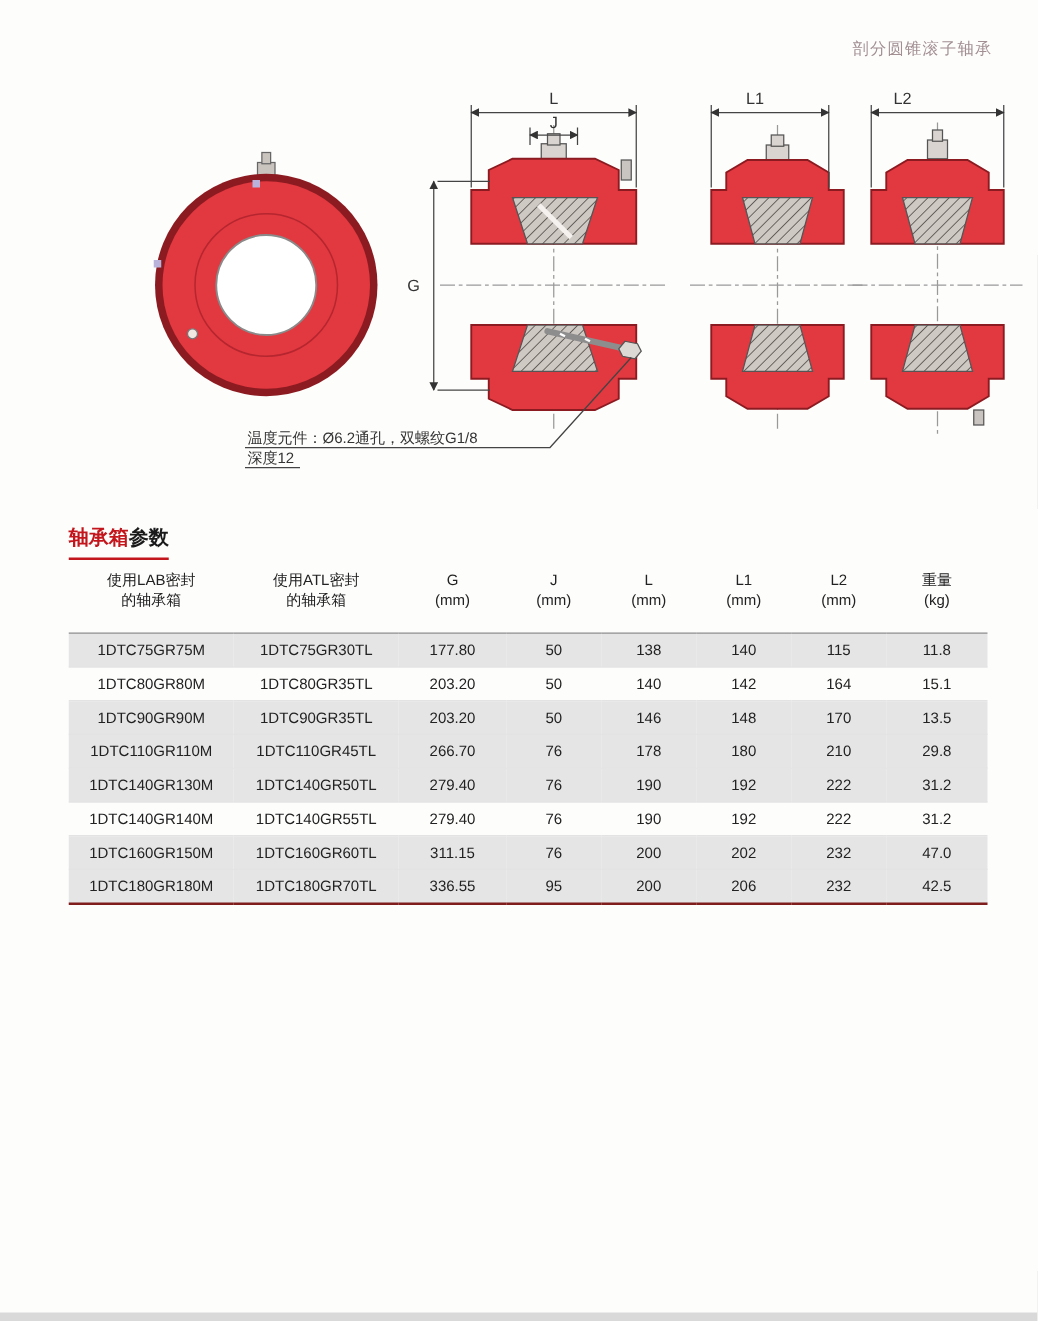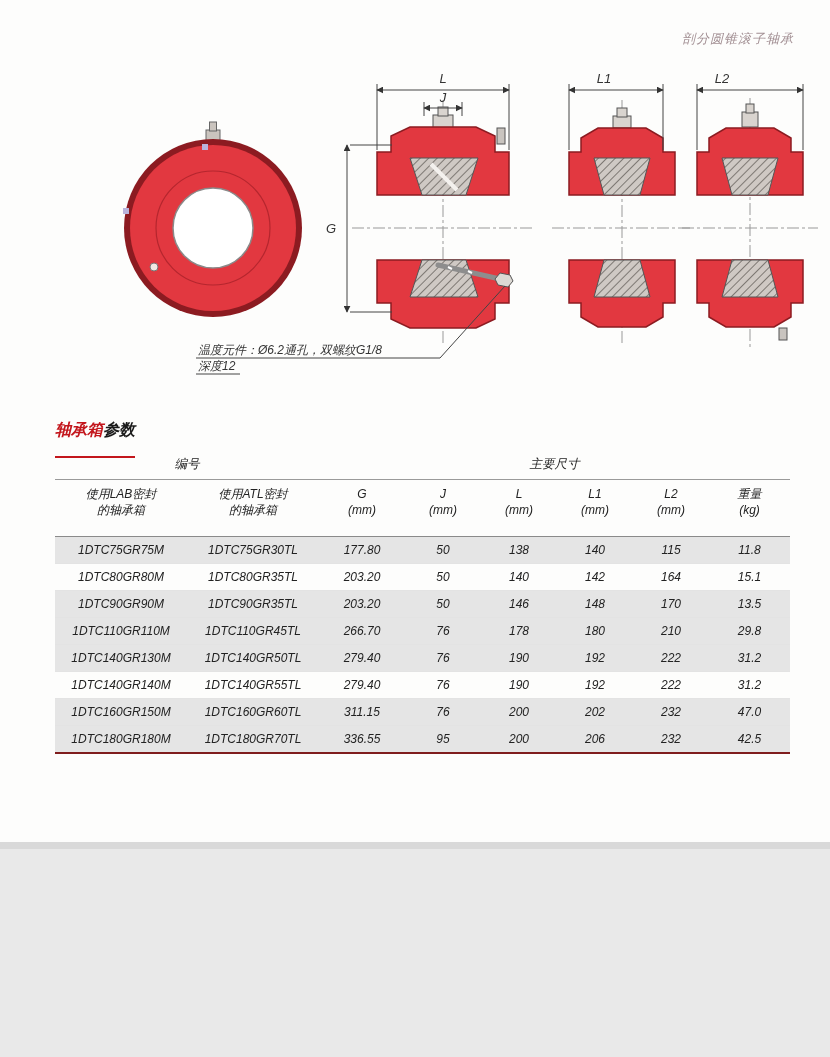--- a/index.html
+++ b/index.html
@@ -1,39 +1,38 @@
 <!DOCTYPE html>
 <html><head>
 <meta charset="utf-8">
 <style>
   * { box-sizing: border-box; margin: 0; padding: 0; }
   html,body { background: #e9e9e9; }
   body { font-family: "Liberation Sans", "DejaVu Sans", sans-serif; }
   .page {
     position: relative;
-    width: 830px; height: 849px;
+    width: 830px; height: 1057px;
     margin: 0 auto;
     background: #fdfdfc;
     overflow: hidden;
-    font-style: italic;
   }
   .page-header {
     position: absolute; top: 30px; right: 36px;
     color: #a28f93; font-size: 13px; letter-spacing: 1px;
   }
   .drawing-area { position: absolute; top: 60px; left: 0; width: 830px; height: 350px; }
   svg text { font-family: "Liberation Sans", "DejaVu Sans", sans-serif; }
   .dim-label { font-size: 13px; fill: #333; }
   .callout-text { font-size: 12px; fill: #333; }
 
   .section-title {
     position: absolute; top: 420px; left: 55px;
     font-size: 16px; font-weight: bold;
     border-bottom: 2px solid #c3161c;
-    padding-bottom: 15px;
+    padding-bottom: 5px;
   }
   .t-red { color: #c3161c; }
   .t-black { color: #1a1a1a; }
 
   table.params-table {
     position: absolute; top: 450px; left: 55px;
     width: 735px;
     border-collapse: collapse;
     font-size: 12px; color: #222;
   }
@@ -188,24 +187,20 @@
       <col style="width:132px">
         <col style="width:132px">
       <col style="width:86px">
         <col style="width:76px">
         <col style="width:76px">
       <col style="width:76px">
         <col style="width:76px">
         <col style="width:81px">
     </colgroup>
     <thead>
-      <tr>
-        <th colspan="2" class="group-th">编号</th>
-        <th colspan="6" class="group-th">主要尺寸</th>
-      </tr>
       <tr class="cols-row">
         <th>
           <div>使用LAB密封</div>
           <div>的轴承箱</div>
         </th>
         <th>
           <div>使用ATL密封</div>
           <div>的轴承箱</div>
         </th>
         <th>

